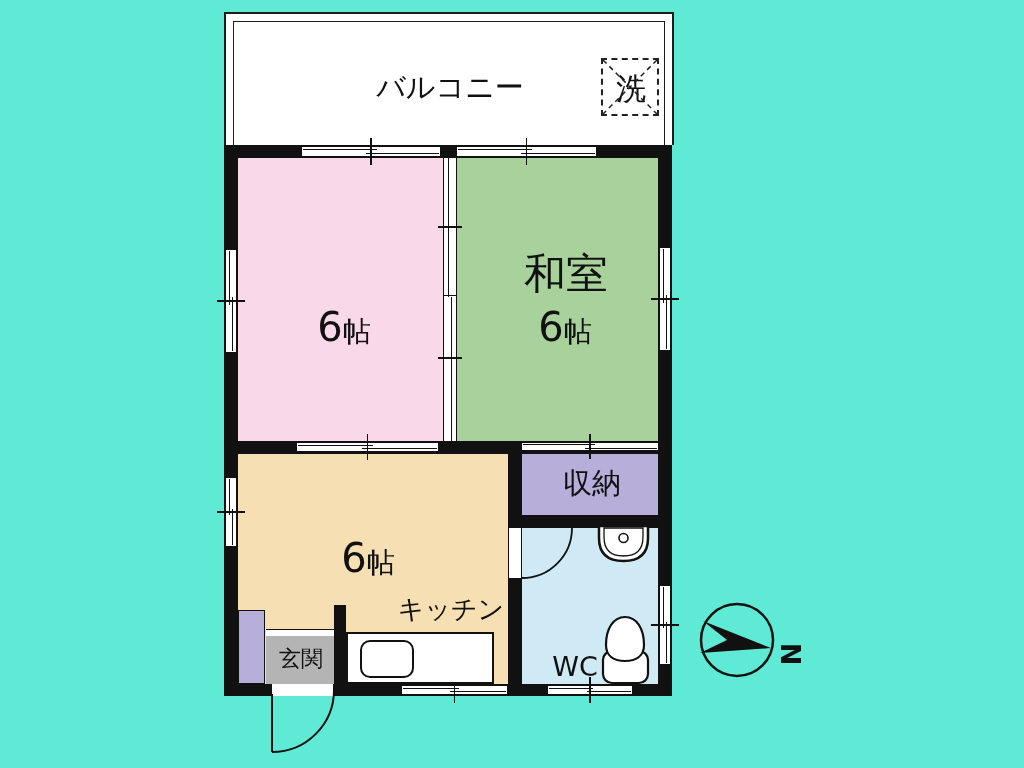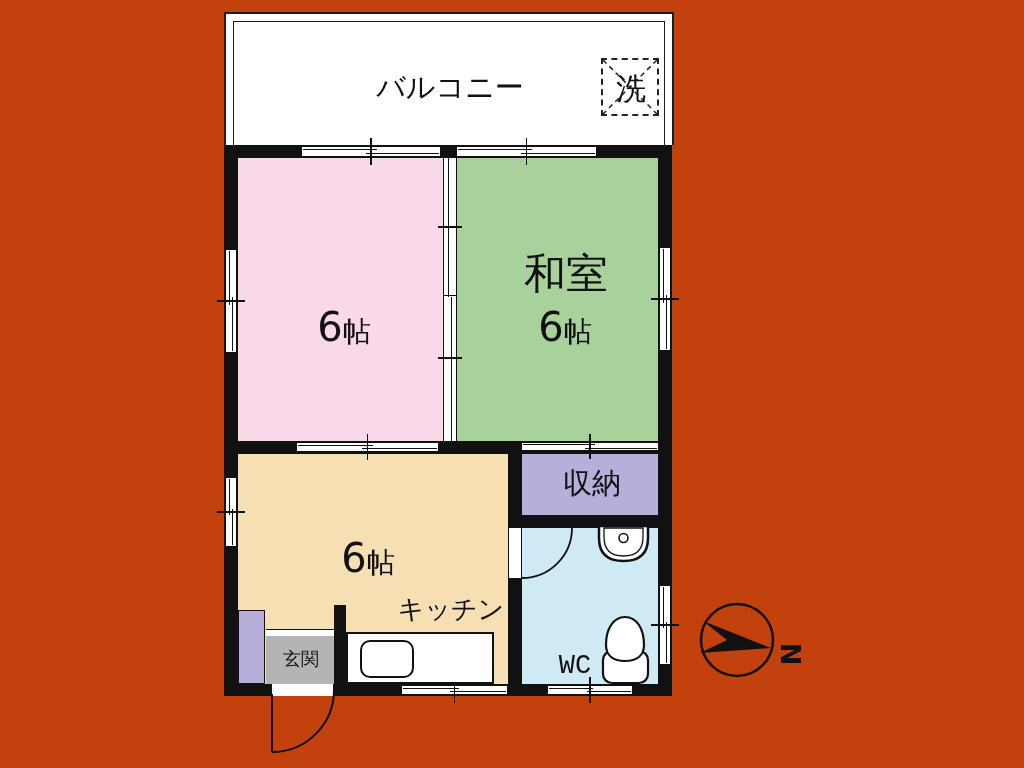--- a/index.html
+++ b/index.html
@@ -1,18 +1,18 @@
 <!DOCTYPE html>
 <html><head>
 <meta charset="utf-8">
 <style>
   * { margin:0; padding:0; box-sizing:border-box; }
   html,body { background:#fff; width:1024px; height:768px; overflow:hidden;
               font-family:"DejaVu Sans", sans-serif; }
-  #plan { position:relative; width:1024px; height:768px; background:#c2410c; color:#111; }
+  #plan { position:relative; width:1024px; height:768px; background:#5eead4; color:#111; }
   .wall { position:absolute; background:#111; }
   .room { position:absolute; }
   .label{ position:absolute; transform:translate(-50%,-50%); white-space:nowrap;
           color:#111; font-weight:500; line-height:1.1; text-align:center; }
   
   .winh, .winv { position:absolute; background:#fff; }
   .winh { border-top:1.5px solid #111; border-bottom:1.5px solid #111; }
   .winv { border-left:1.5px solid #111; border-right:1.5px solid #111; }
   .winh .m1{position:absolute;left:1%;width:53%;height:1.2px;top:calc(50% - 2.2px);background:#111;}
   .winh .m2{position:absolute;right:1%;width:53%;height:1.2px;top:calc(50% + 1px);background:#111;}
@@ -176,19 +176,19 @@
 
   <div class="label" style="left:368px; top:558px; font-size:40px;">
     <span>6</span><span style="font-size:28px;">帖</span>
   </div>
 
   <div class="label" style="left:451px; top:609px; font-size:26px;">キッチン</div>
 
   <div class="label" style="left:592px; top:484px; font-size:29px;">収納</div>
 
 
-  <div class="label" style="left:575px; top:667px; font-size:27px;font-family:Liberation Mono, monospace;">WC</div>
+  <div class="label" style="left:575px; top:667px; font-size:27px;">WC</div>
 
-  <div class="label" style="left:301px; top:659px; font-size:18px;">玄関</div>
+  <div class="label" style="left:301px; top:659px; font-size:22px;">玄関</div>
 
   <div class="label" style="left:790px; top:654px; font-size:27px; font-weight:600; transform:translate(-50%,-50%) rotate(90deg);">N</div>
 
 </div>
 
 </body></html>

